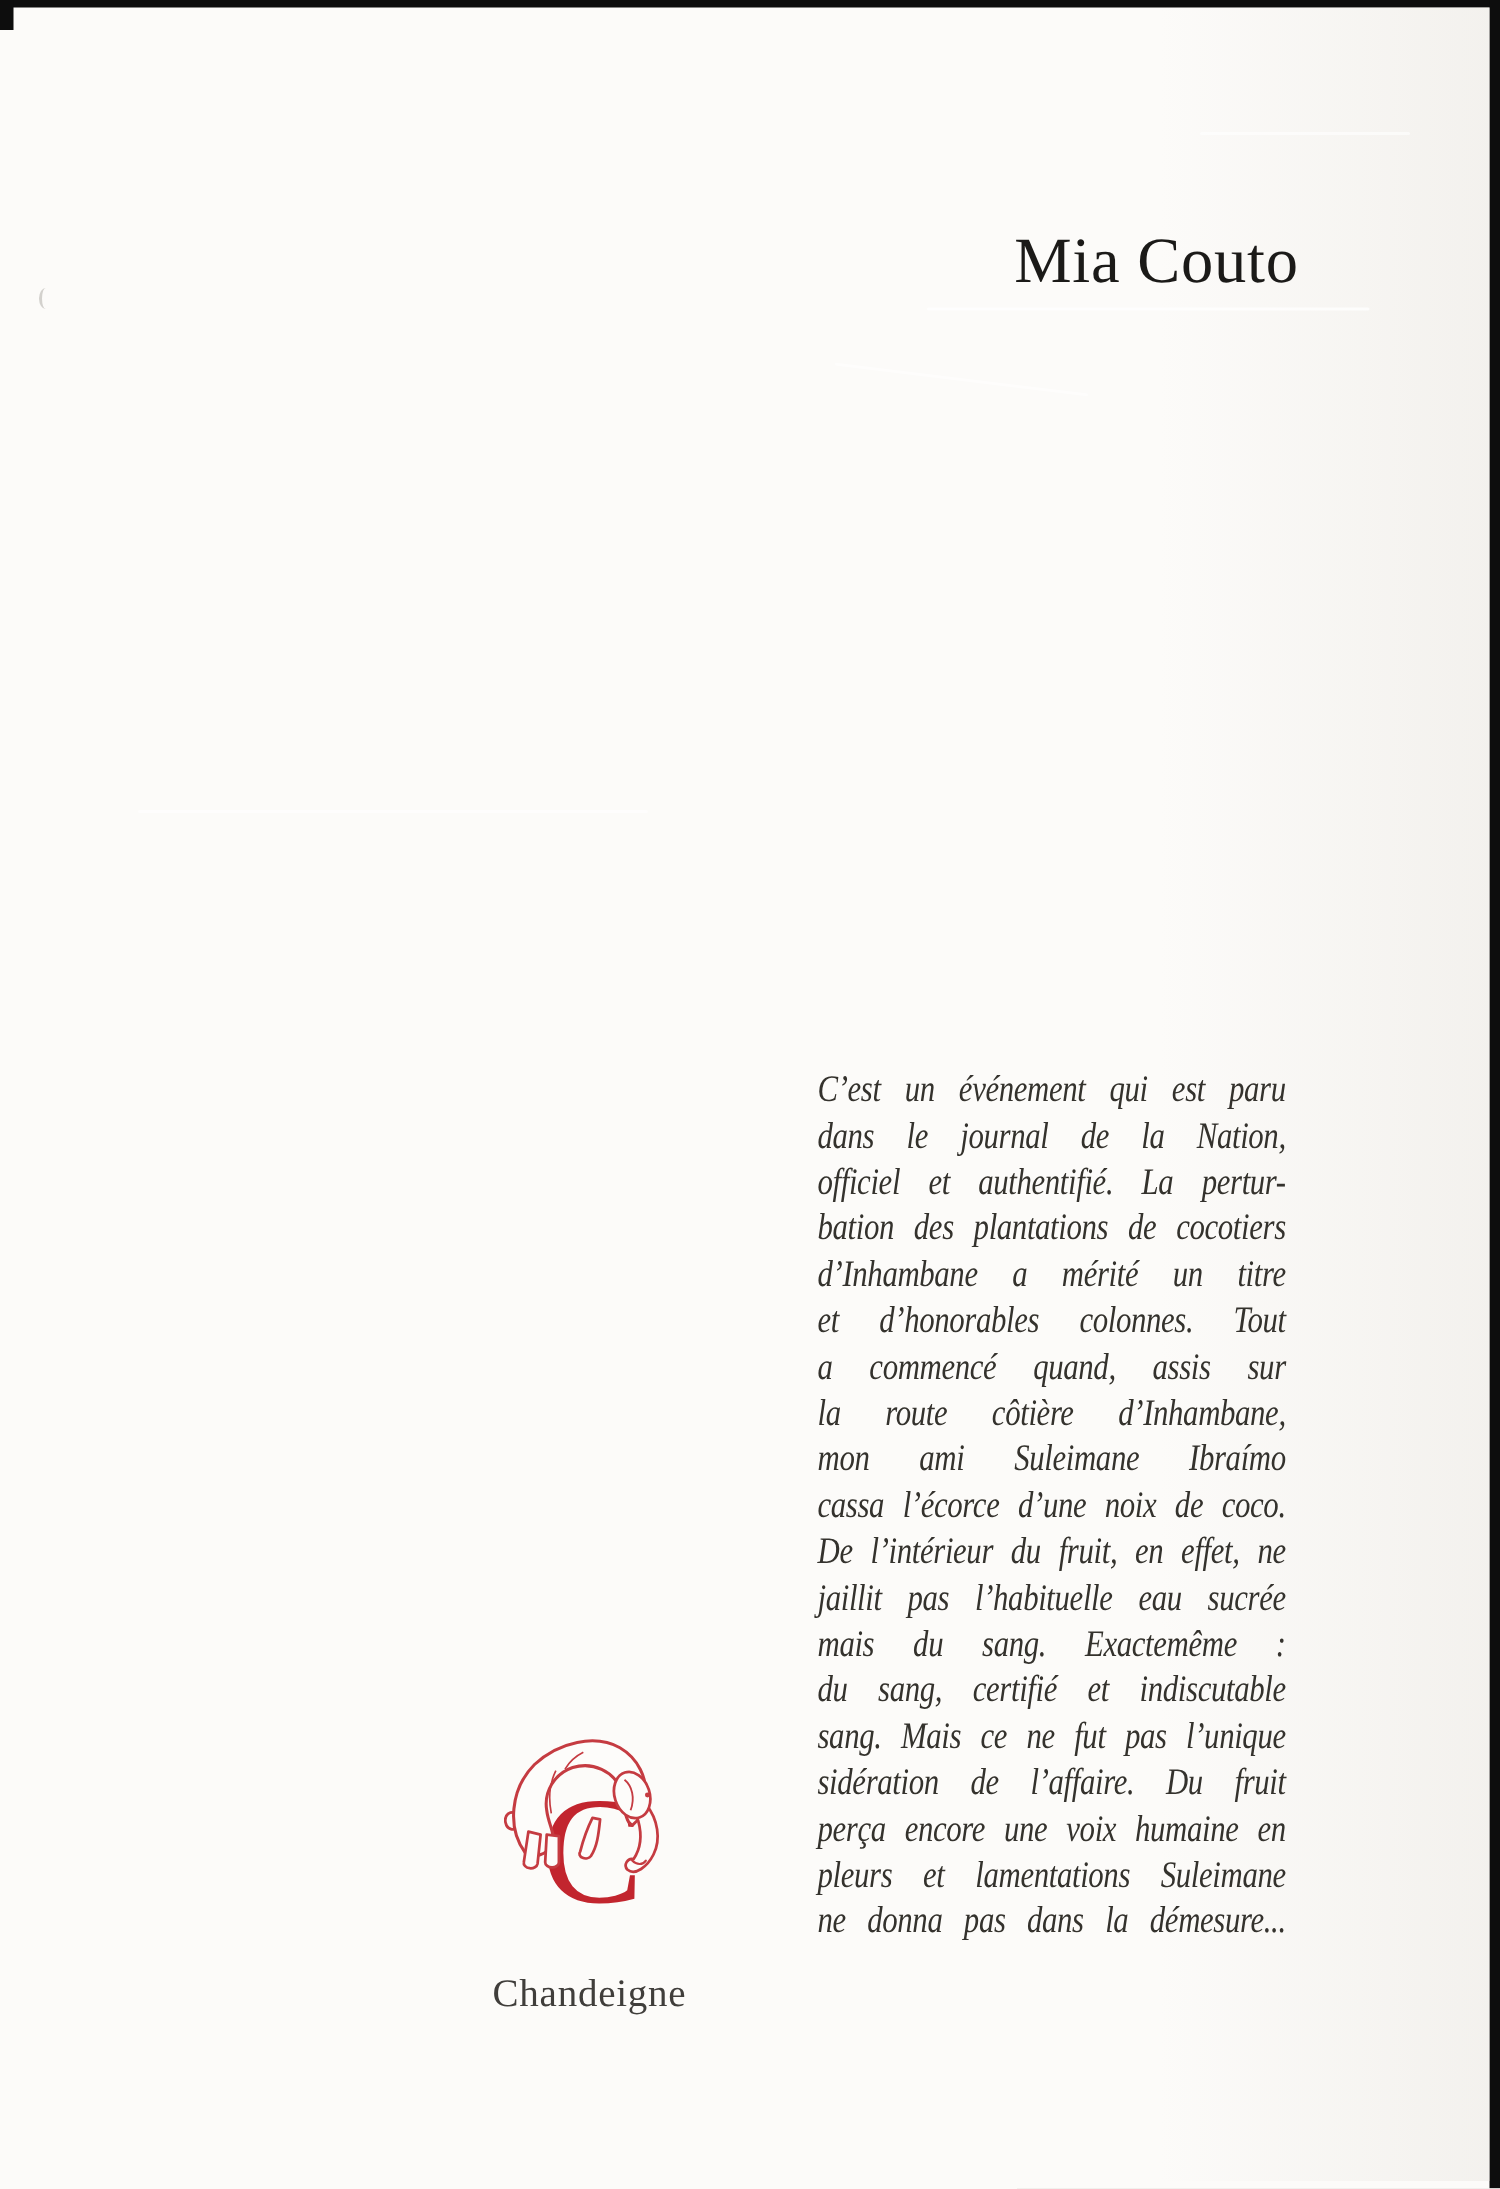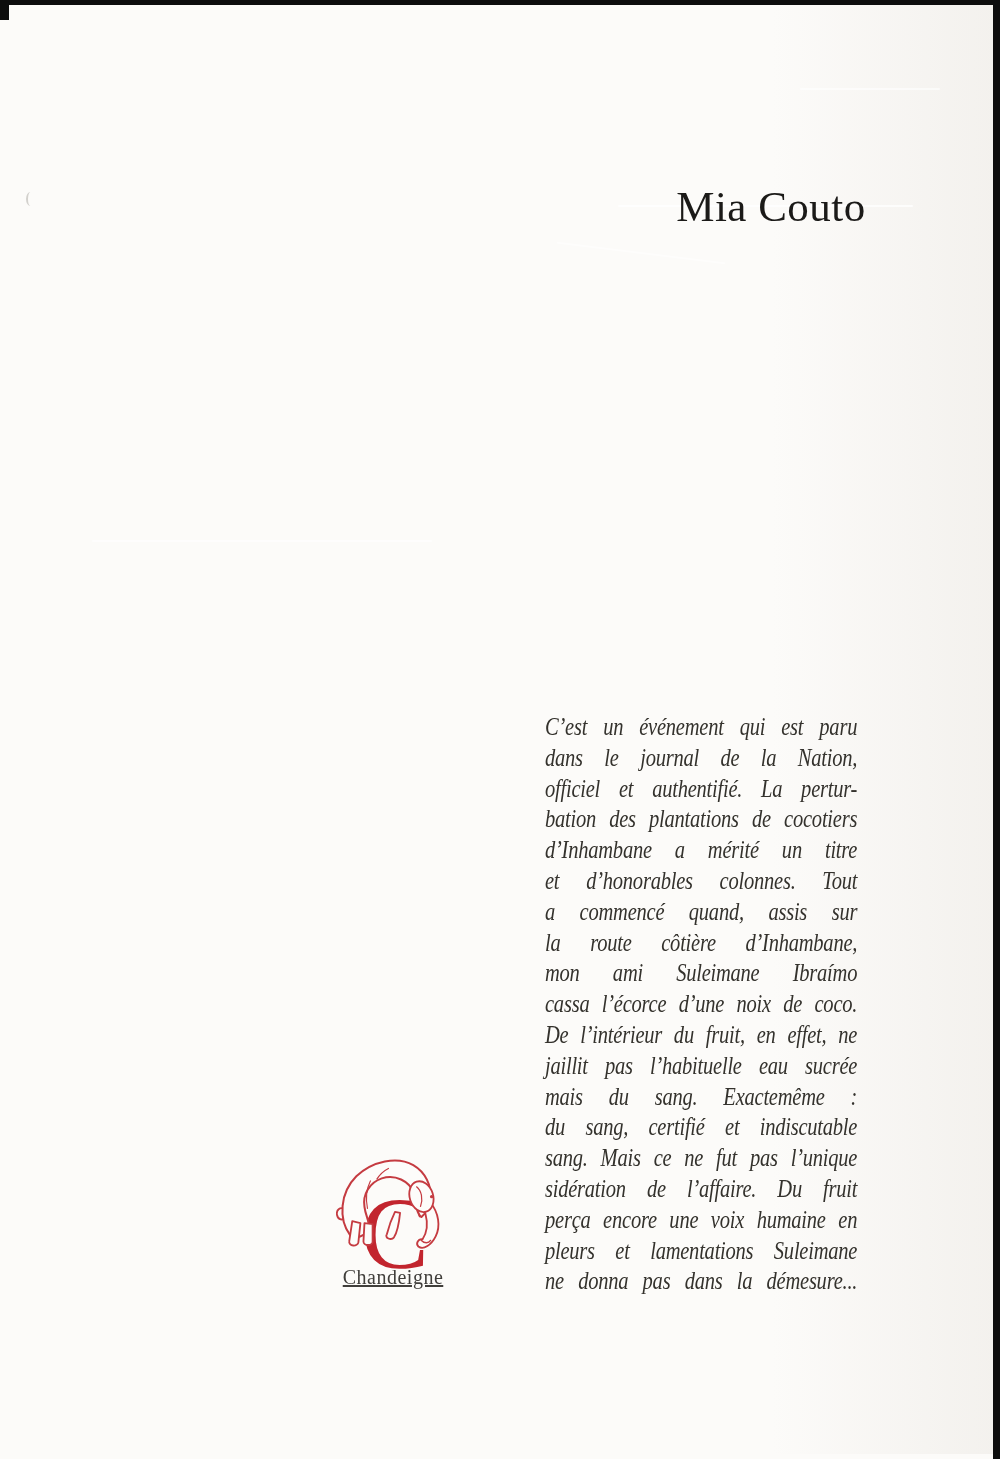--- a/index.html
+++ b/index.html
@@ -25,43 +25,43 @@
   .scratch { position:absolute; height:2px; background:#ffffff; opacity:0.75; border-radius:2px; pointer-events:none; }
   .scratch-1 { top:205px; left:618px; width:295px; }
   .scratch-2 { top:540px; left:92px;  width:340px; opacity:0.6; }
   .scratch-3 { top:88px;  left:800px; width:140px; opacity:0.6; }
   .scratch-4 { top:252px; left:556px; width:170px; transform:rotate(7deg); opacity:0.5; }
   .speck { position:absolute; top:192px; left:26px; width:7px; height:14px; border-left:2px solid #c9c7c3; border-radius:50%; opacity:.8; }
 
   
   .author {
     position:absolute; top:150px; left:771px; transform:translateX(-50%);
-    font-size:43px; color:#1b1a18; letter-spacing:0.5px; white-space:nowrap;margin-top:32px;
+    font-size:43px; color:#1b1a18; letter-spacing:0.5px; white-space:nowrap;
   }
 
   
   .title {
     position:absolute; top:262px; left:588px; transform:translateX(-50%);
     font-size:64px; color:#c4171e; letter-spacing:-0.5px; white-space:nowrap;
   }
 
   
   .excerpt {
     position:absolute; top:712px; left:545px; width:380px;
     transform:scaleX(0.8215); transform-origin:left top;
     font-style:italic; font-size:25px; letter-spacing:-0.3px;
     color:#34322d; line-height:30.8px;
   }
   .excerpt .line { text-align:justify; text-align-last:justify; white-space:normal; }
 
   
   .logo { position:absolute; top:1156px; left:336px; width:120px; height:120px; }
   .publisher {
-    position:absolute; top:1266px; left:393px; transform:translateX(-50%);
-    font-size:20px; color:#403e3b; letter-spacing:0.5px; white-space:nowrap;text-decoration:underline;
+    position:absolute; top:1314px; left:393px; transform:translateX(-50%);
+    font-size:26px; color:#403e3b; letter-spacing:0.5px; white-space:nowrap;
   }
 </style>
 </head>
 <body>
 
 <div id="cover">
 
   <div class="edge-top"></div>
   <div class="edge-right"></div>
   <div class="edge-corner"></div>

